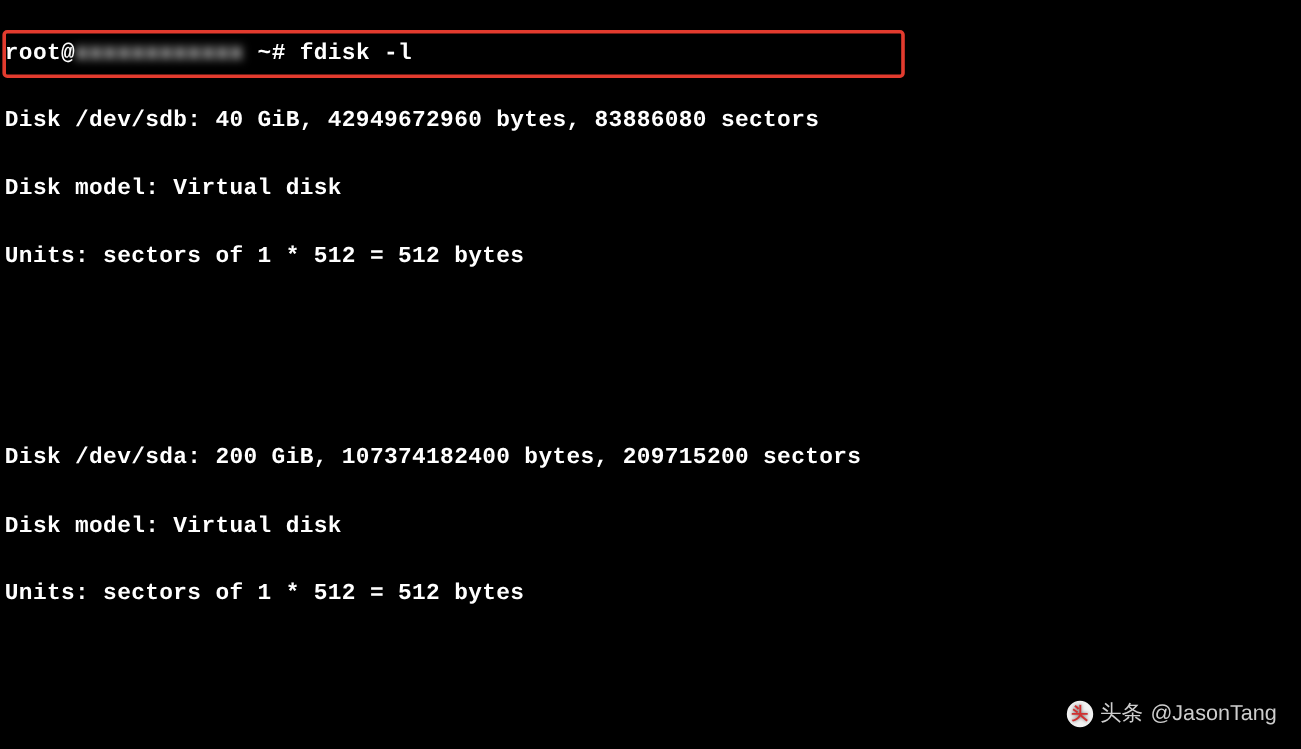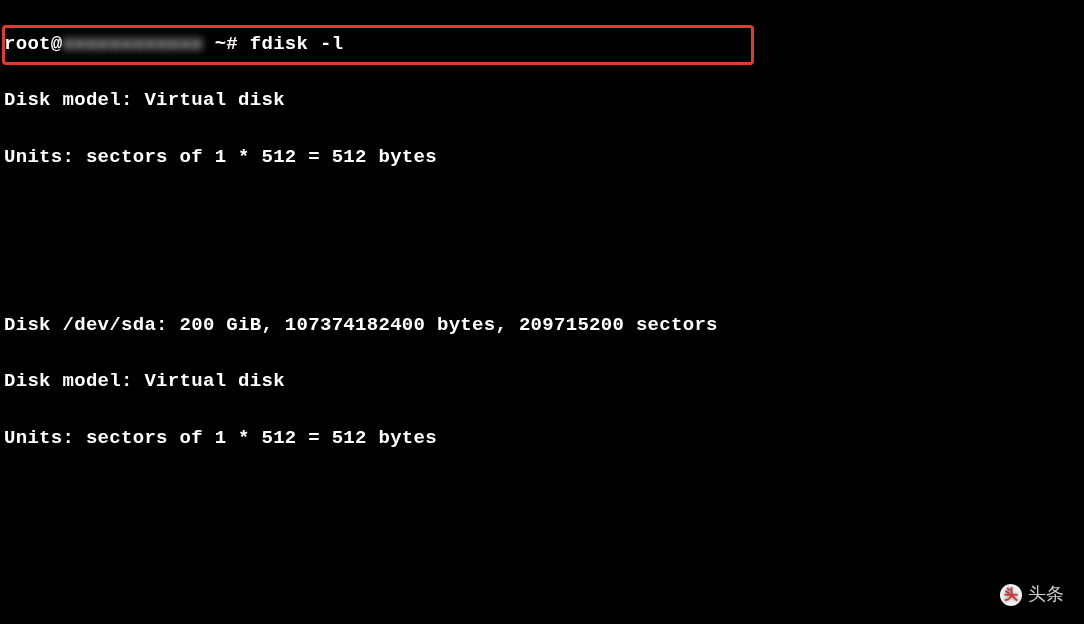--- a/index.html
+++ b/index.html
@@ -67,20 +67,21 @@
     font-family: Arial, sans-serif;
   }
   .term-line { display: block; font-weight: 600; }
   .term-line.normal { font-weight: 700; }
 </style>
 </head>
 <body>
 
 <div class="terminal">
 <span class="term-line normal"><span>root@</span><span class="blur">xxxxxxxxxxxx</span> <span>~#</span> <span>fdisk -l</span></span>
+<span class="term-line bold">Disk /dev/sdb: 40 GiB, 42949672960 bytes, 83886080 sectors</span>
 <span class="term-line normal">Disk model: Virtual disk</span>
 <span class="term-line normal">Units: sectors of 1 * 512 = 512 bytes</span>
 <span class="term-line normal"> </span>
 <span class="term-line normal"> </span>
 <span class="term-line bold">Disk /dev/sda: 200 GiB, 107374182400 bytes, 209715200 sectors</span>
 <span class="term-line normal">Disk model: Virtual disk</span>
 <span class="term-line normal">Units: sectors of 1 * 512 = 512 bytes</span>
 
 
 
@@ -90,13 +91,14 @@
 
 
 
 </div>
 
 <div class="highlight-box"></div>
 
 <div class="watermark">
   <span class="wm-icon">头</span>
   <span>头条</span>
+    <span>@JasonTang</span>
 </div>
 
 </body></html>

